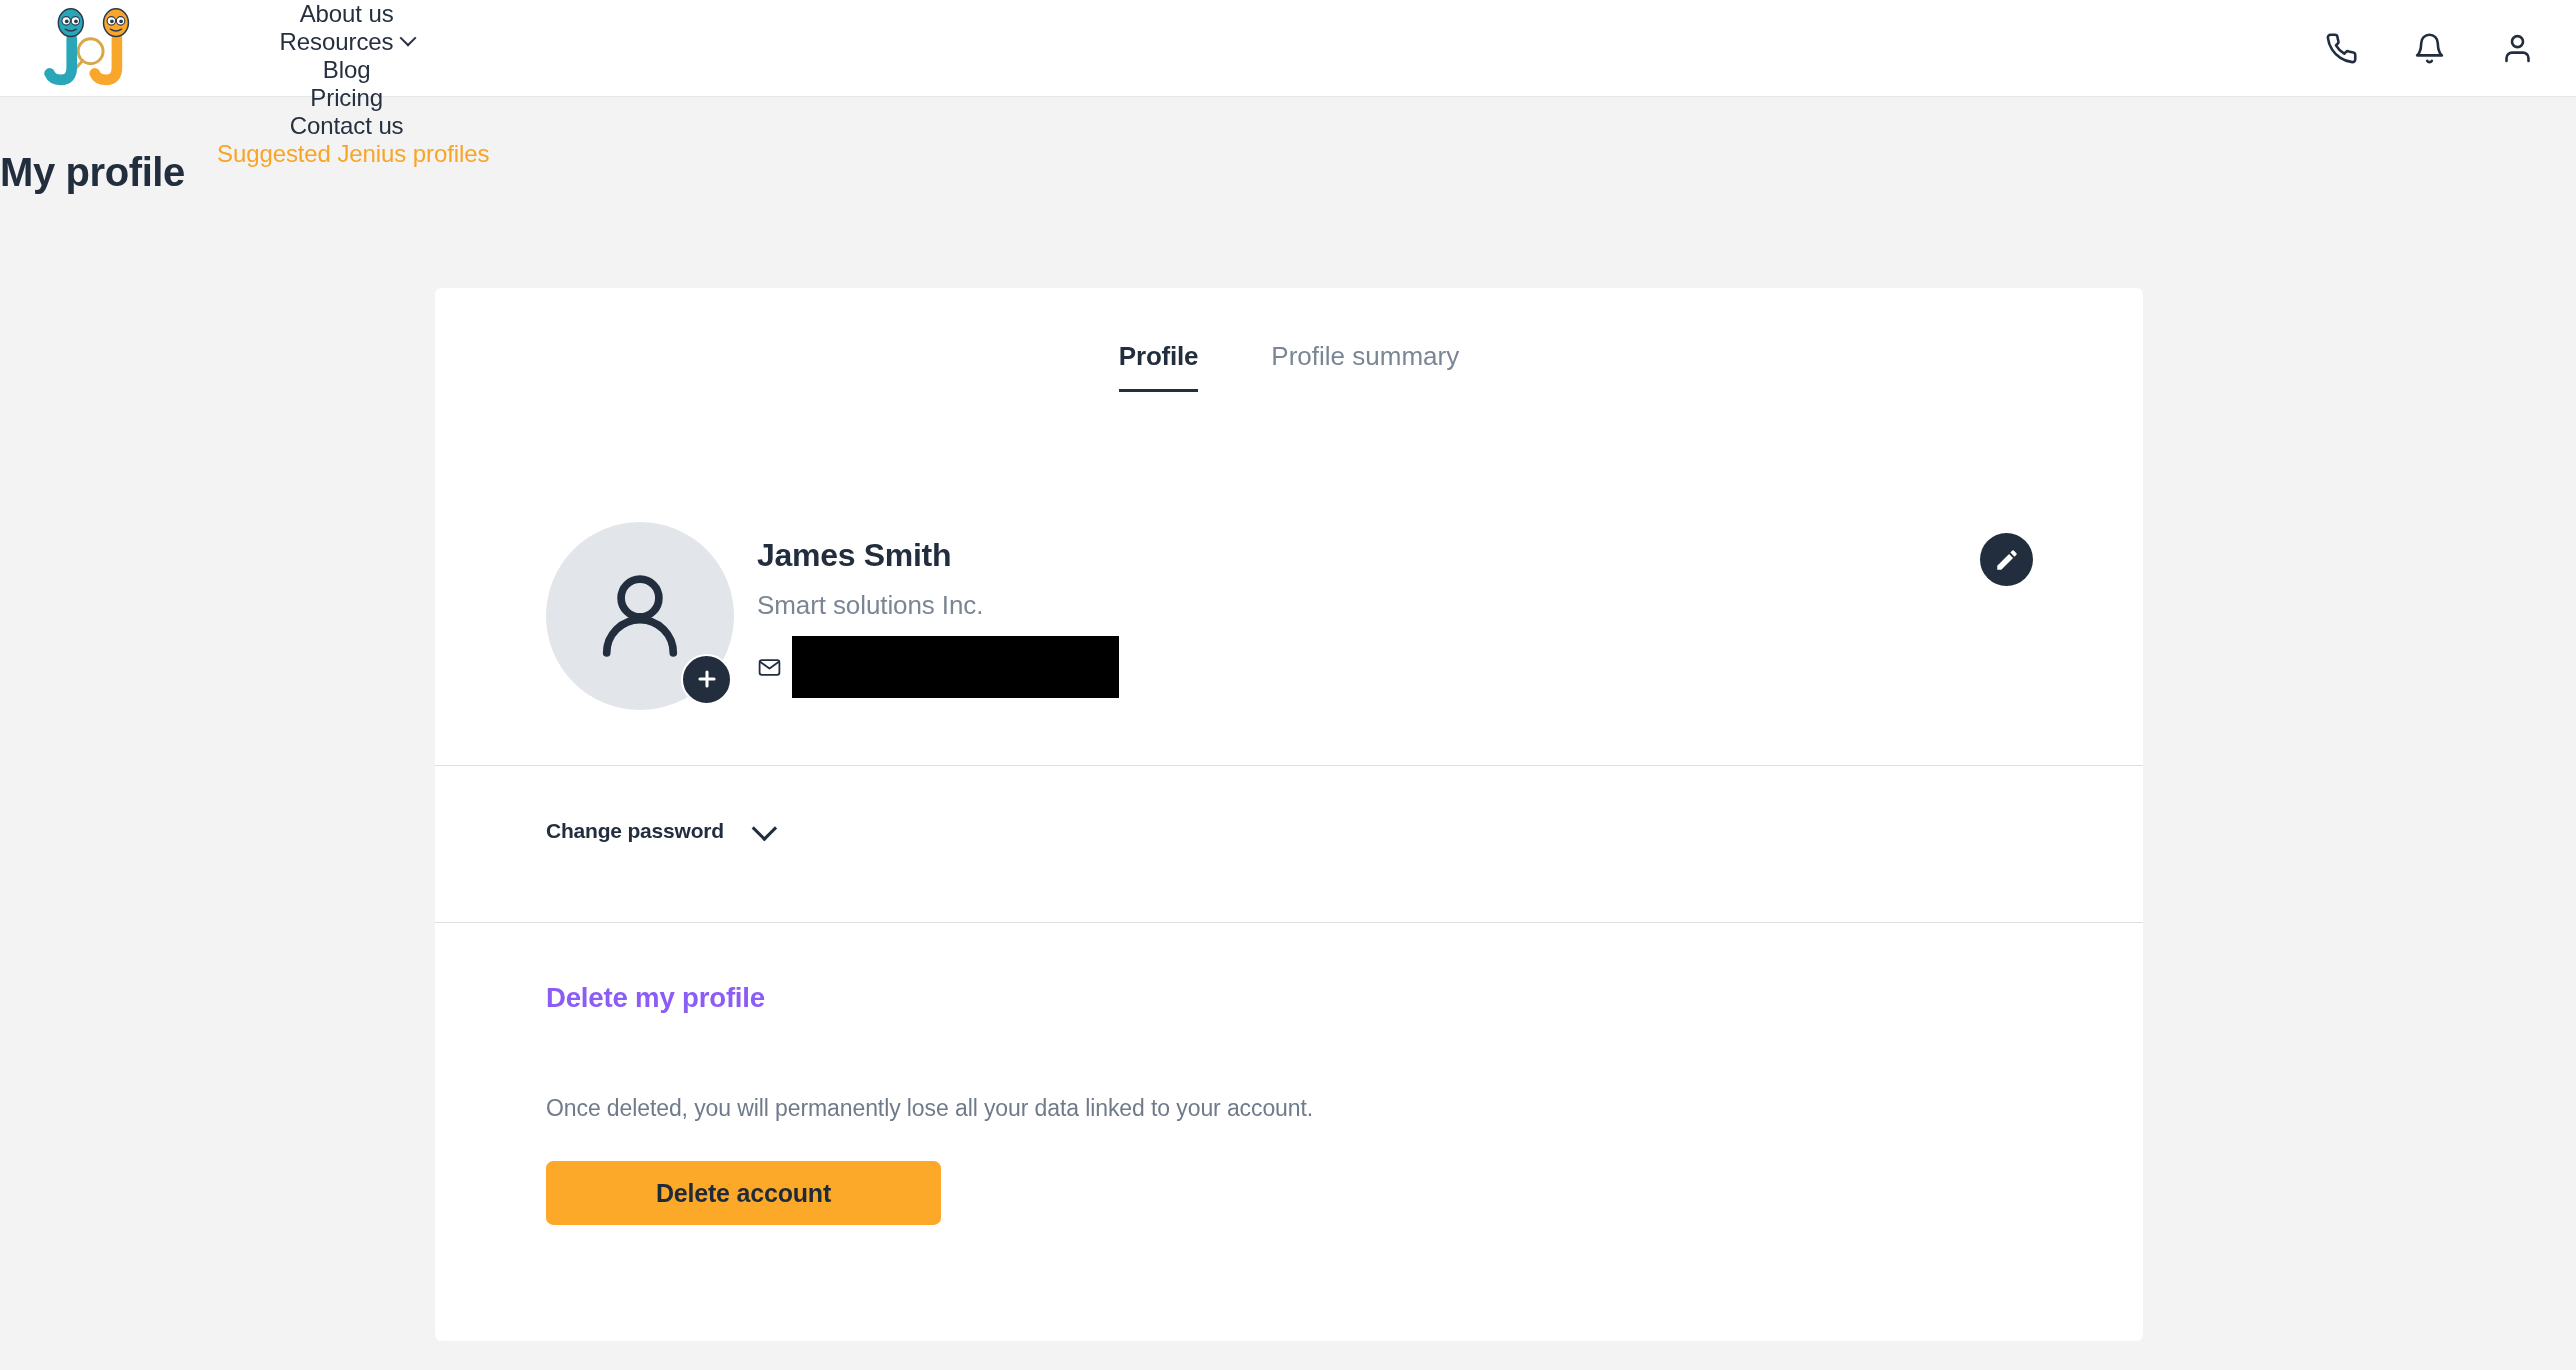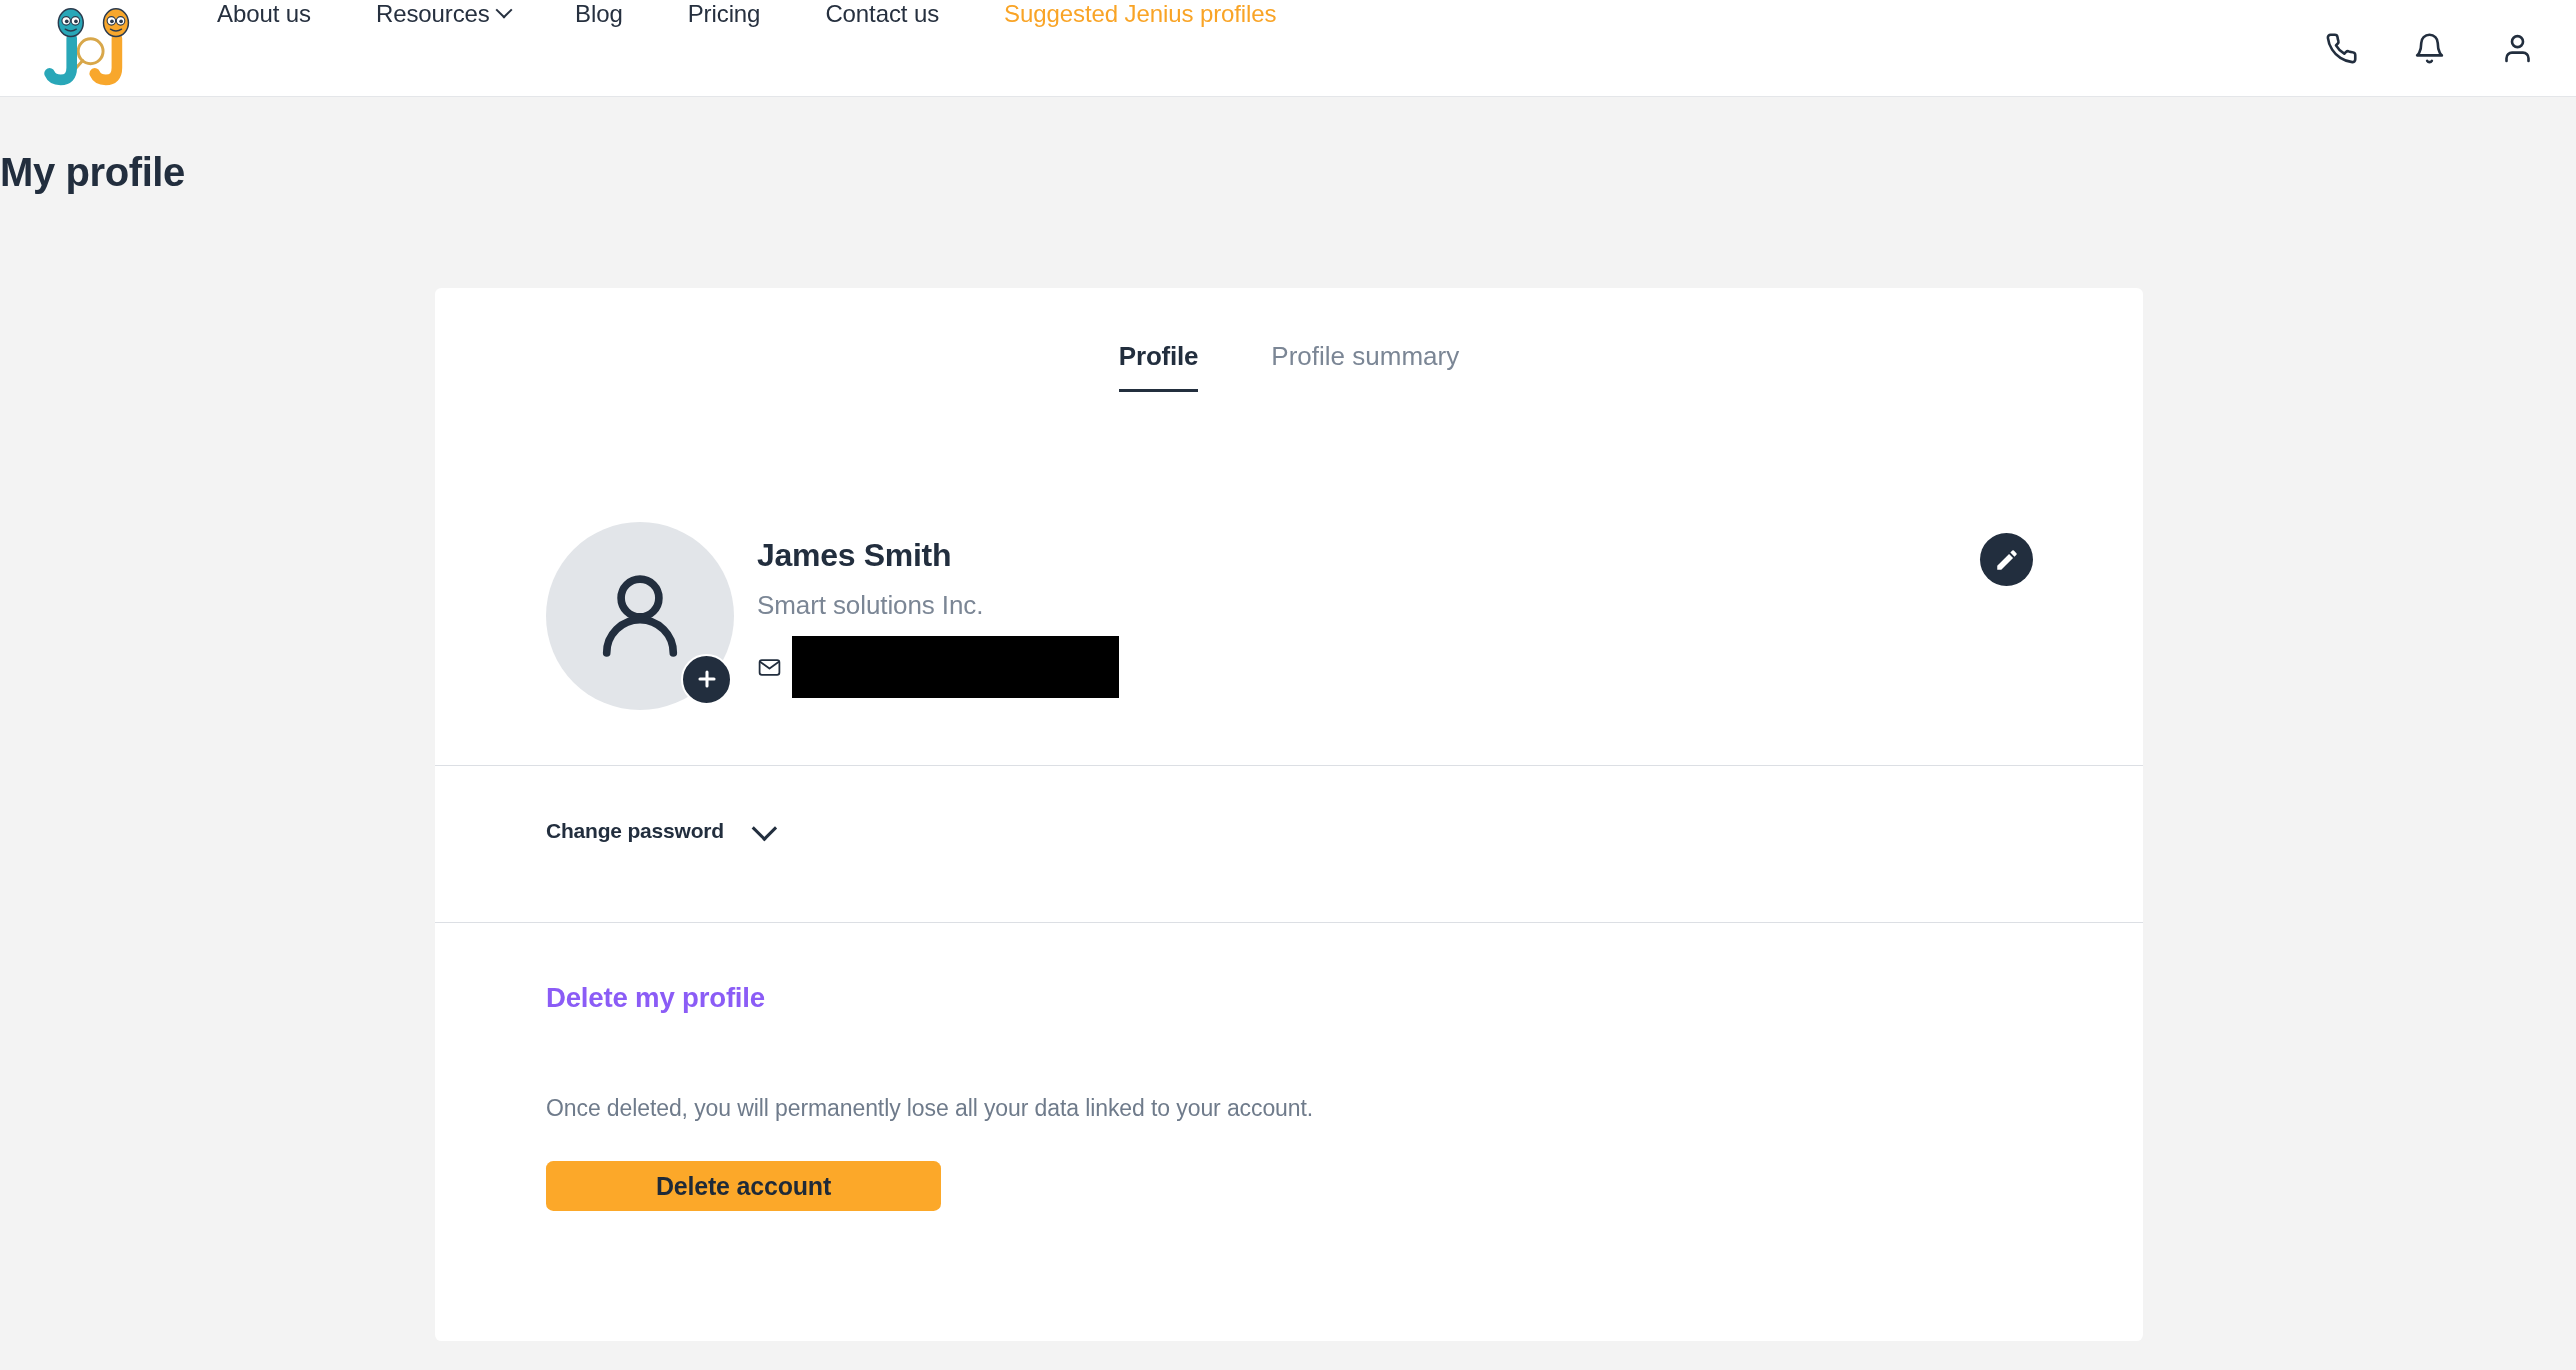--- a/index.html
+++ b/index.html
@@ -32,22 +32,23 @@
     height: 83px;
     display: block;
   }
 
   .nav-links {
     position: absolute;
     left: 191px;
     top: 0;
     height: 97px;
     display: flex;
-    align-items: flex-start;
+    align-items: center;
     gap: 0px;
+    flex-direction: column;
   }
 
   .nav-link {
     font-size: 24px;
     color: #26303f;
     letter-spacing: -0.1px;
     white-space: nowrap;
     padding: 0 26px;
     display: flex;
     align-items: center;
@@ -270,21 +271,21 @@
   }
   .delete-desc {
     margin-top: 81px;
     font-size: 23px;
     color: #6f7b8b;
     letter-spacing: -0.1px;
   }
   .delete-btn {
     margin-top: 39px;
     width: 395px;
-    height: 50px;
+    height: 64px;
     background: #fca829;
     border: none;
     border-radius: 7.3px;
     color: #1f2a38;
     font-family: "Liberation Sans", sans-serif;
     font-size: 25px;
     font-weight: bold;
     letter-spacing: -0.2px;
     cursor: pointer;
   }

